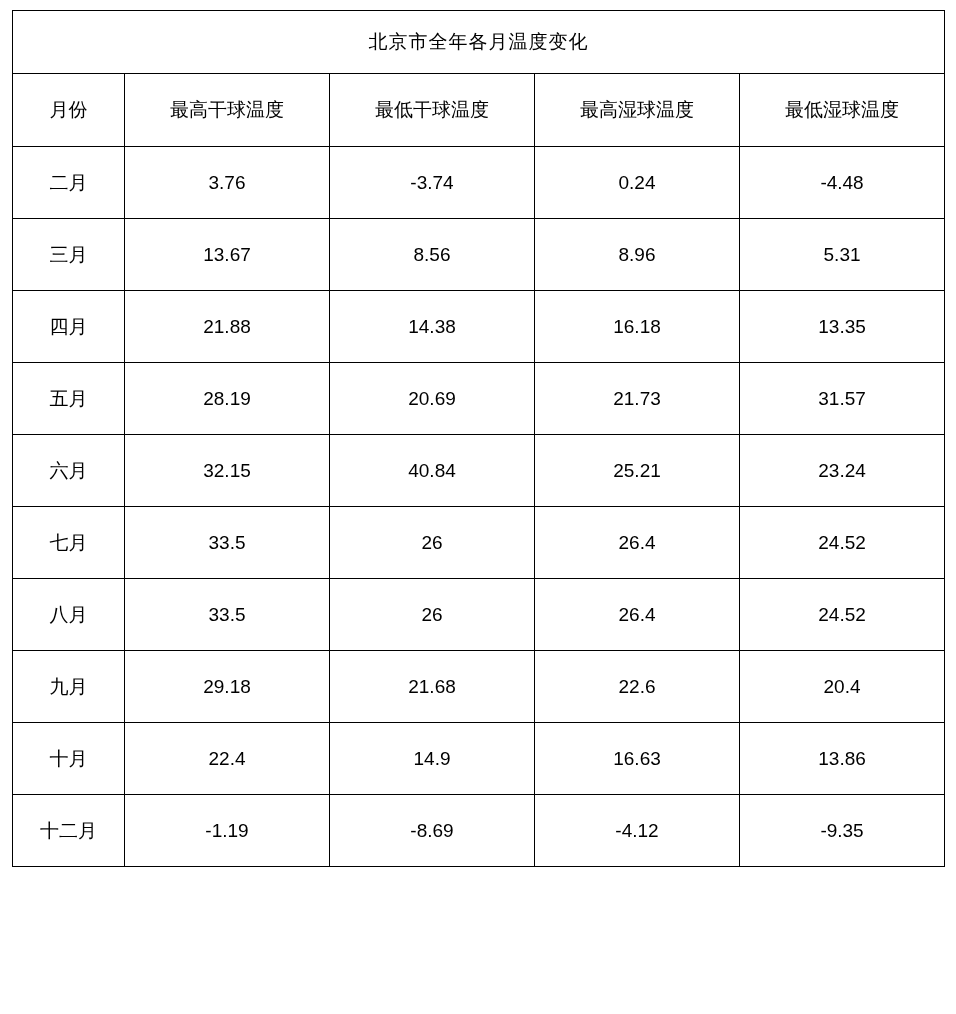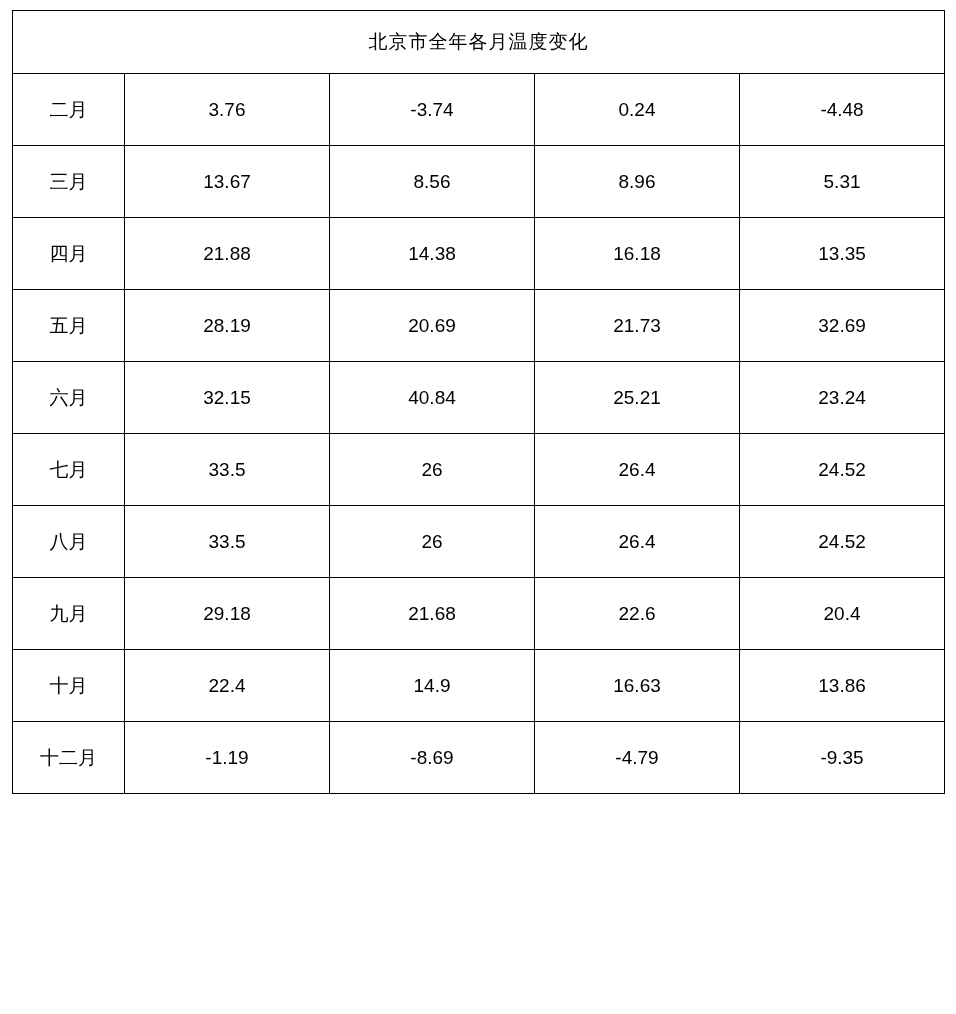--- a/index.html
+++ b/index.html
@@ -60,20 +60,27 @@
       <col class="col-month">
       <col class="col-val">
       <col class="col-val">
       <col class="col-val">
       <col class="col-val">
     </colgroup>
     <tbody>
       <tr>
         <td class="title-cell" colspan="5">北京市全年各月温度变化</td>
       </tr>
+      <tr class="header-row">
+        <td>月份</td>
+        <td>最高干球温度</td>
+        <td>最低干球温度</td>
+        <td>最高湿球温度</td>
+        <td>最低湿球温度</td>
+      </tr>
 
       <tr class="data-row">
         <td>二月</td>
         <td>3.76</td>
         <td>-3.74</td>
         <td>0.24</td>
         <td>-4.48</td>
       </tr>
       <tr class="data-row">
         <td>三月</td>
@@ -87,21 +94,21 @@
         <td>21.88</td>
         <td>14.38</td>
         <td>16.18</td>
         <td>13.35</td>
       </tr>
       <tr class="data-row">
         <td>五月</td>
         <td>28.19</td>
         <td>20.69</td>
         <td>21.73</td>
-        <td>32.69</td>
+        <td>31.57</td>
       </tr>
       <tr class="data-row">
         <td>六月</td>
         <td>32.15</td>
         <td>40.84</td>
         <td>25.21</td>
         <td>23.24</td>
       </tr>
       <tr class="data-row">
         <td>七月</td>
@@ -128,18 +135,18 @@
         <td>十月</td>
         <td>22.4</td>
         <td>14.9</td>
         <td>16.63</td>
         <td>13.86</td>
       </tr>
       <tr class="data-row">
         <td>十二月</td>
         <td>-1.19</td>
         <td>-8.69</td>
-        <td>-4.79</td>
+        <td>-4.12</td>
         <td>-9.35</td>
       </tr>
     </tbody>
   </table>
 </div>
 
 </body></html>

